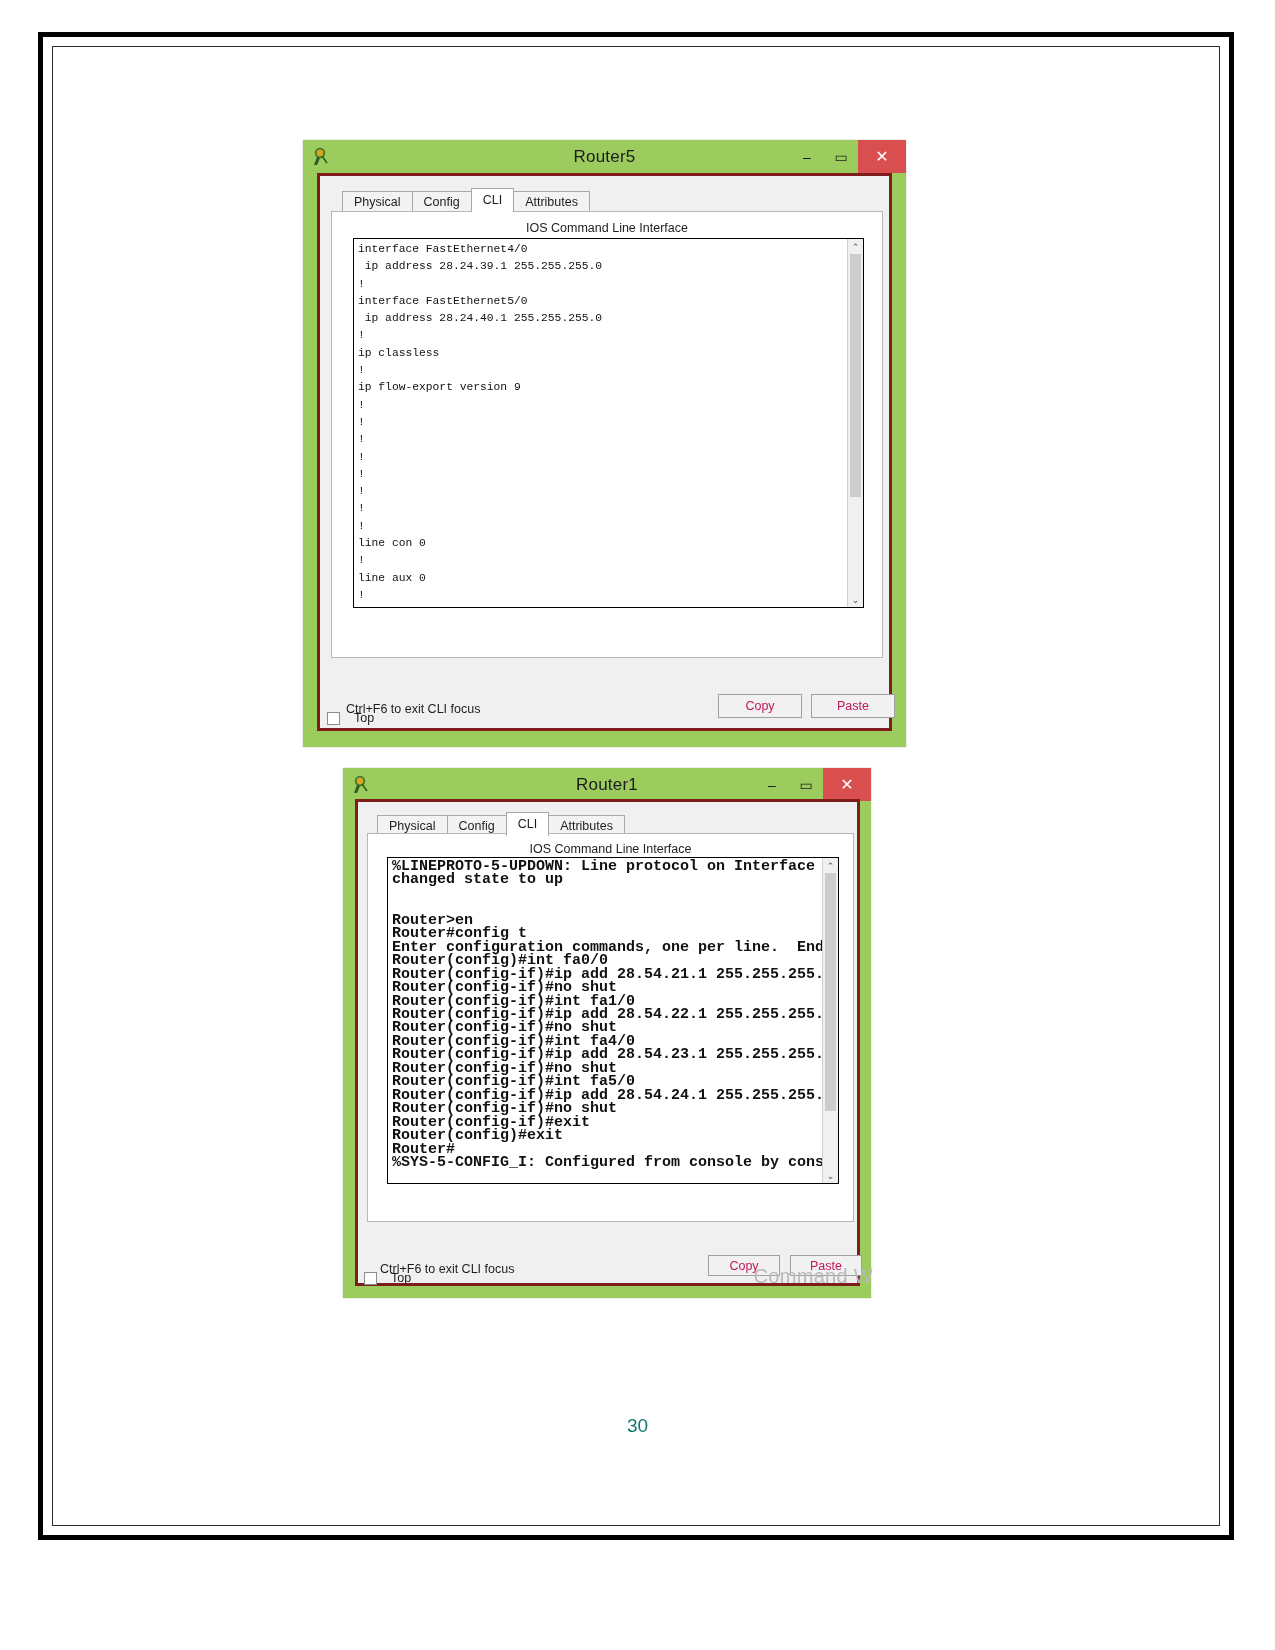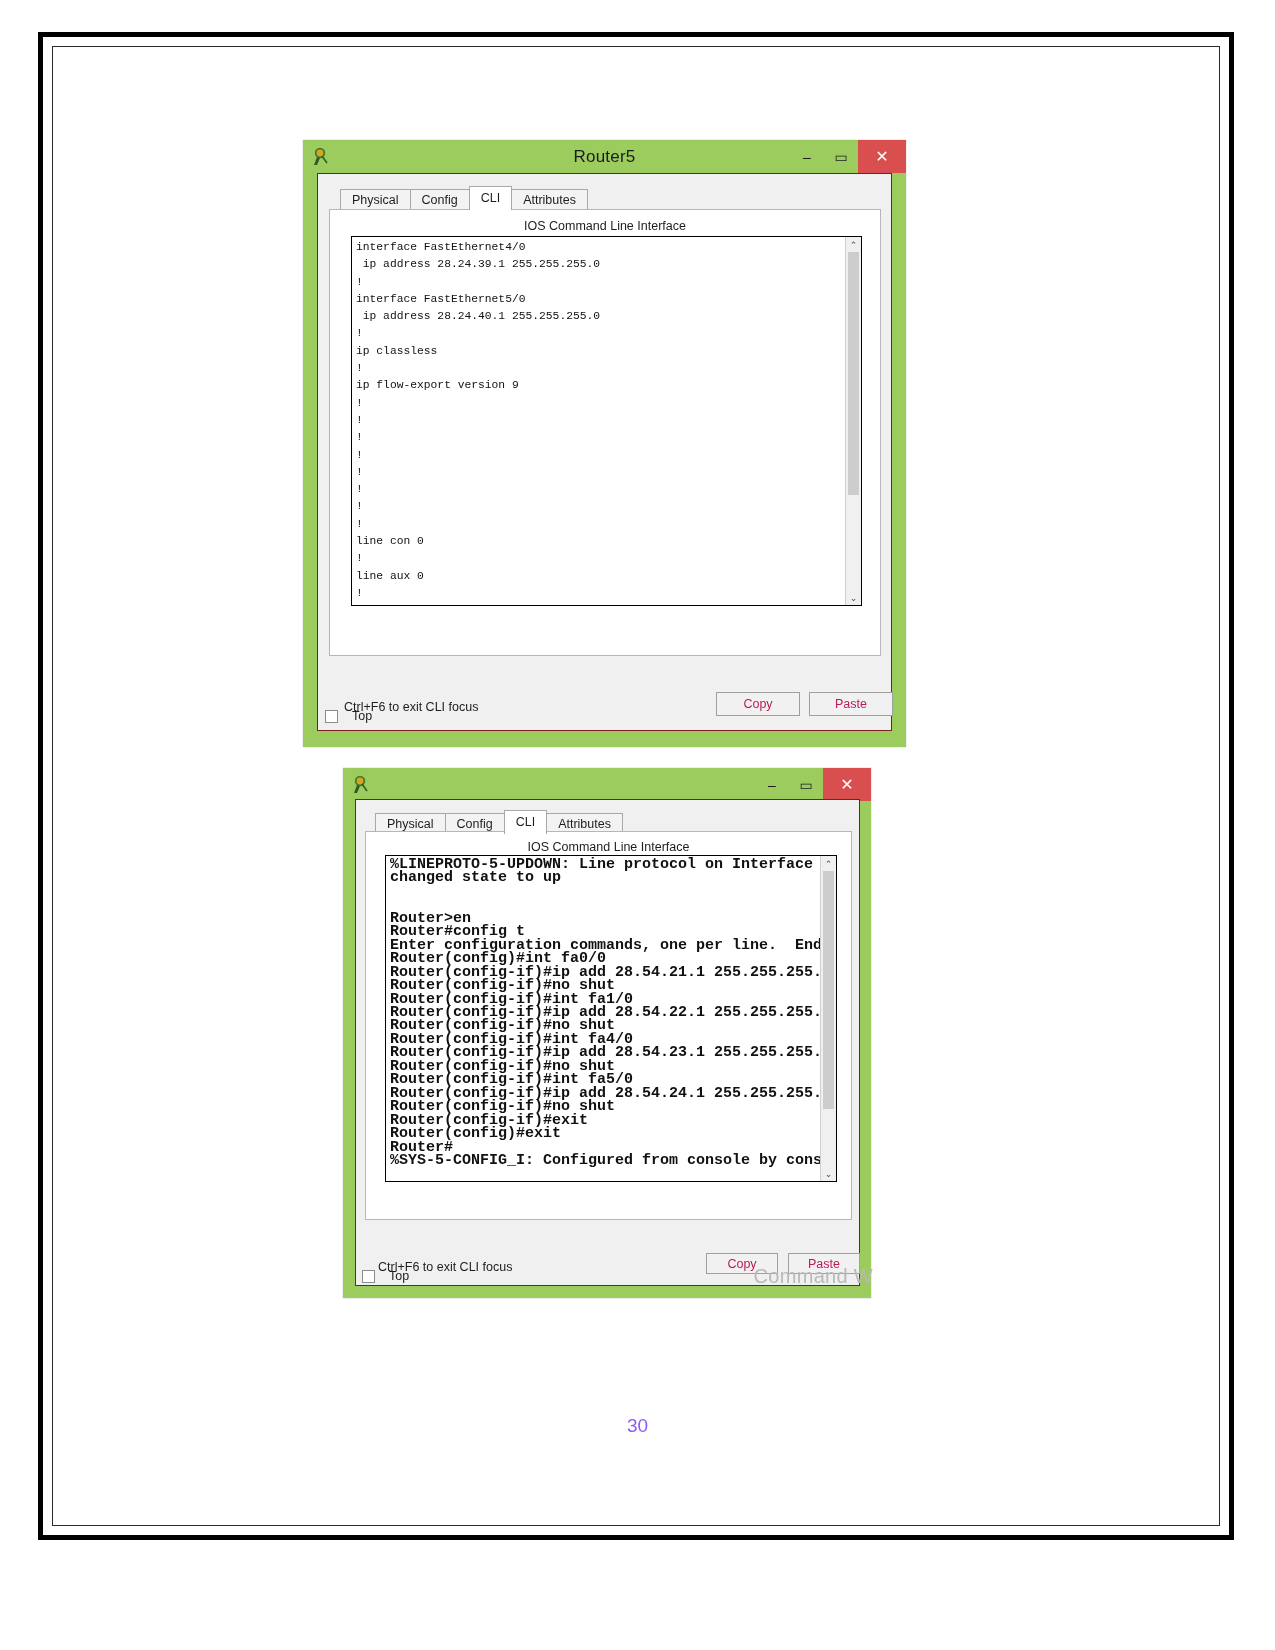--- a/index.html
+++ b/index.html
@@ -37,21 +37,21 @@
     background: #ffffff;
   }
 
   .page-number {
     position: absolute;
     left: 0;
     right: 0;
     top: 1415px;
     text-align: center;
     font-size: 19px;
-    color: #8b5cf6;
+    color: #0f766e;
     font-family: "Liberation Sans", sans-serif;
   }
 
   
   .pt-window {
     position: absolute;
     background: #9ccb5e;
     box-sizing: border-box;
     box-shadow: 0 0 1px rgba(0,0,0,.4);
   }
@@ -95,21 +95,21 @@
   .tb-btn.close {
     width: 48px;
     background: #d94f4f;
     color: #ffffff;
     font-size: 16px;
   }
 
   .win-body {
     position: absolute;
     background: #f0f0f0;
-    border: 1px solid #7f1d1d;
+    border: 3px solid #7f1d1d;
     box-sizing: border-box;
   }
 
   
   .tabs {
     position: absolute;
     display: flex;
     align-items: flex-end;
     height: 23px;
   }
@@ -359,20 +359,21 @@
 
   <div class="titlebar">
     <div class="tb-icon">
       <svg width="22" height="22" viewBox="0 0 22 22">
         <circle cx="9" cy="7" r="5.2" fill="#3f7a2e"></circle>
         <circle cx="9" cy="7" r="3.4" fill="#d9a520"></circle>
         <path d="M6 11 L3 19 L6 19 L9 12 Z" fill="#2f5d22"></path>
         <path d="M11 10 L16 17" stroke="#2f5d22" stroke-width="1.6" fill="none"></path>
       </svg>
     </div>
+    <div class="tb-title">Router1</div>
     <div class="tb-buttons">
       <div class="tb-btn">–</div>
       <div class="tb-btn">▭</div>
       <div class="tb-btn close">✕</div>
     </div>
   </div>
 
   <div class="win-body">
 
     <div class="tabs">

